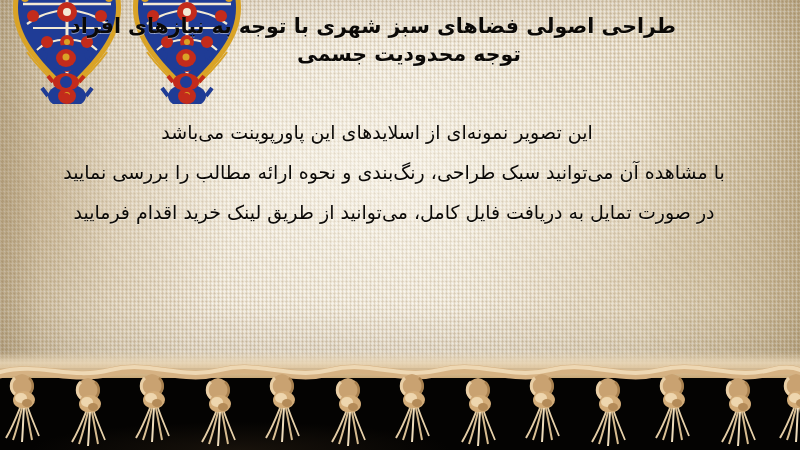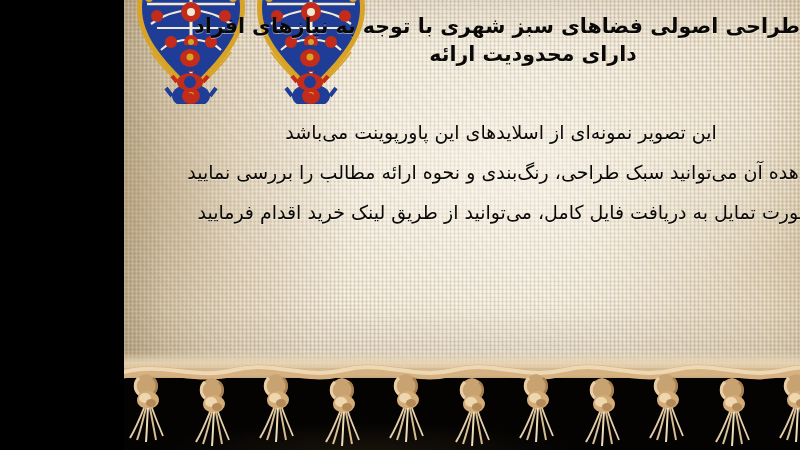--- a/index.html
+++ b/index.html
@@ -5,21 +5,21 @@
 <style>
   html,body{margin:0;padding:0;}
   body{
     width:800px;height:450px;overflow:hidden;
     font-family:"DejaVu Sans","Liberation Sans",sans-serif;
     background:#000;
   }
 
   #slide{
     position:relative;
-    width:676px;height:450px;
+    width:800px;height:450px;
     overflow:hidden;
     background:#000;
   }
 
   
   #canvas-field{
     position:absolute;left:0;top:0;width:800px;height:372px;
     background-color:#e6dac4;
     background-image:
       
@@ -206,21 +206,21 @@
         <path d="M-13 0 L-18 -6 M13 0 L18 -6" stroke="#c32b1b" stroke-width="4"></path>
       </g>
       <circle cx="0" cy="40" r="5" fill="#c32b1b"></circle>
     </g>
   </svg>
 
   <div id="text-layer">
 
     <div id="title-block">
       <span class="tline" id="title-line-1">طراحی اصولی فضاهای سبز شهری با توجه به نیازهای افراد</span>
-      <span class="tline" id="title-line-2">دارای محدودیت ارائه</span>
+      <span class="tline" id="title-line-2">توجه محدودیت جسمی</span>
     </div>
 
     <div id="body-block">
       <span class="bline" id="body-line-1">این تصویر نمونه‌ای از اسلایدهای این پاورپوینت می‌باشد</span>
       <span class="bline" id="body-line-2">با مشاهده آن می‌توانید سبک طراحی، رنگ‌بندی و نحوه ارائه مطالب را بررسی نمایید</span>
       <span class="bline" id="body-line-3">در صورت تمایل به دریافت فایل کامل، می‌توانید از طریق لینک خرید اقدام فرمایید</span>
     </div>
 
   </div>
 

